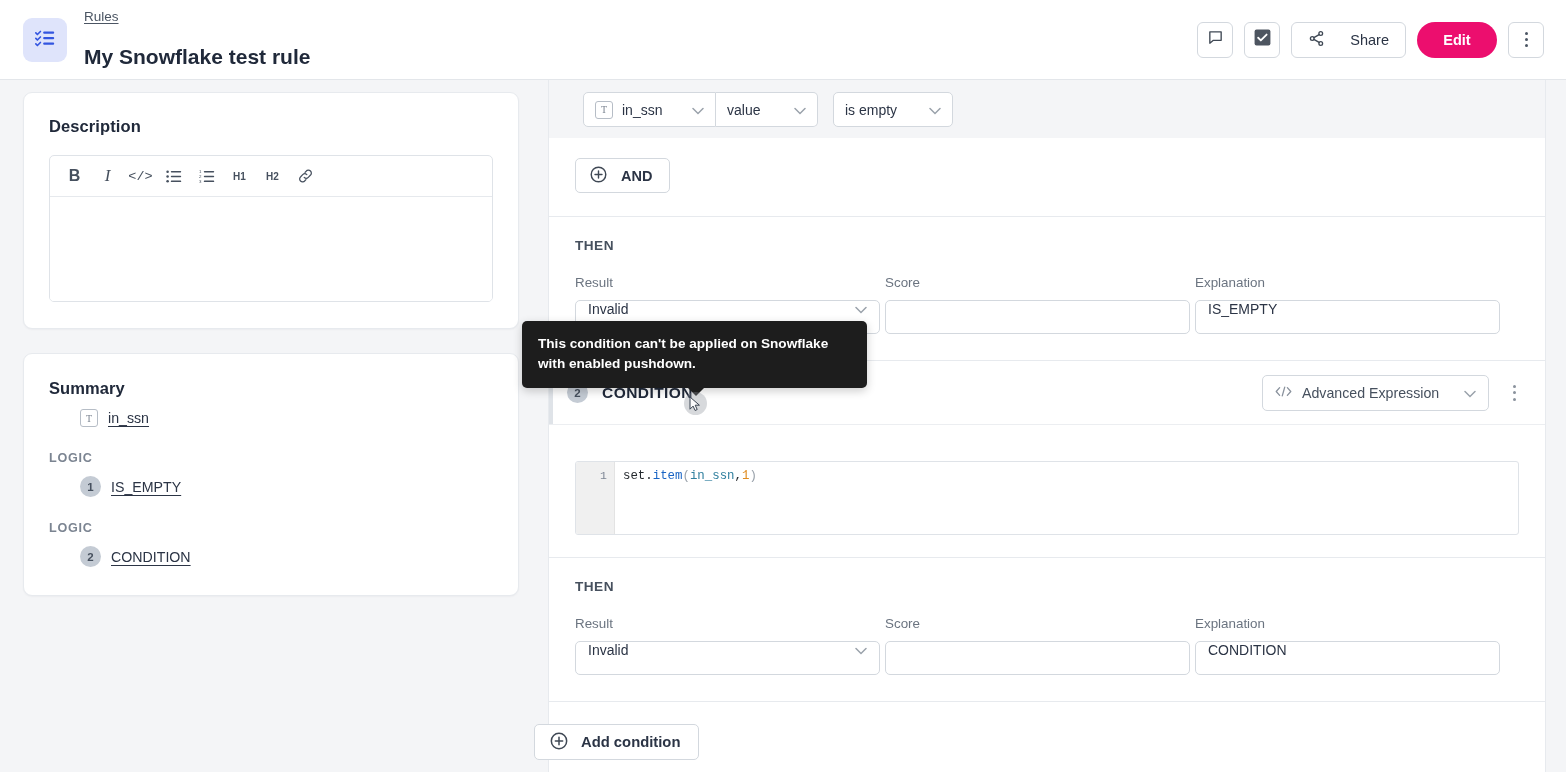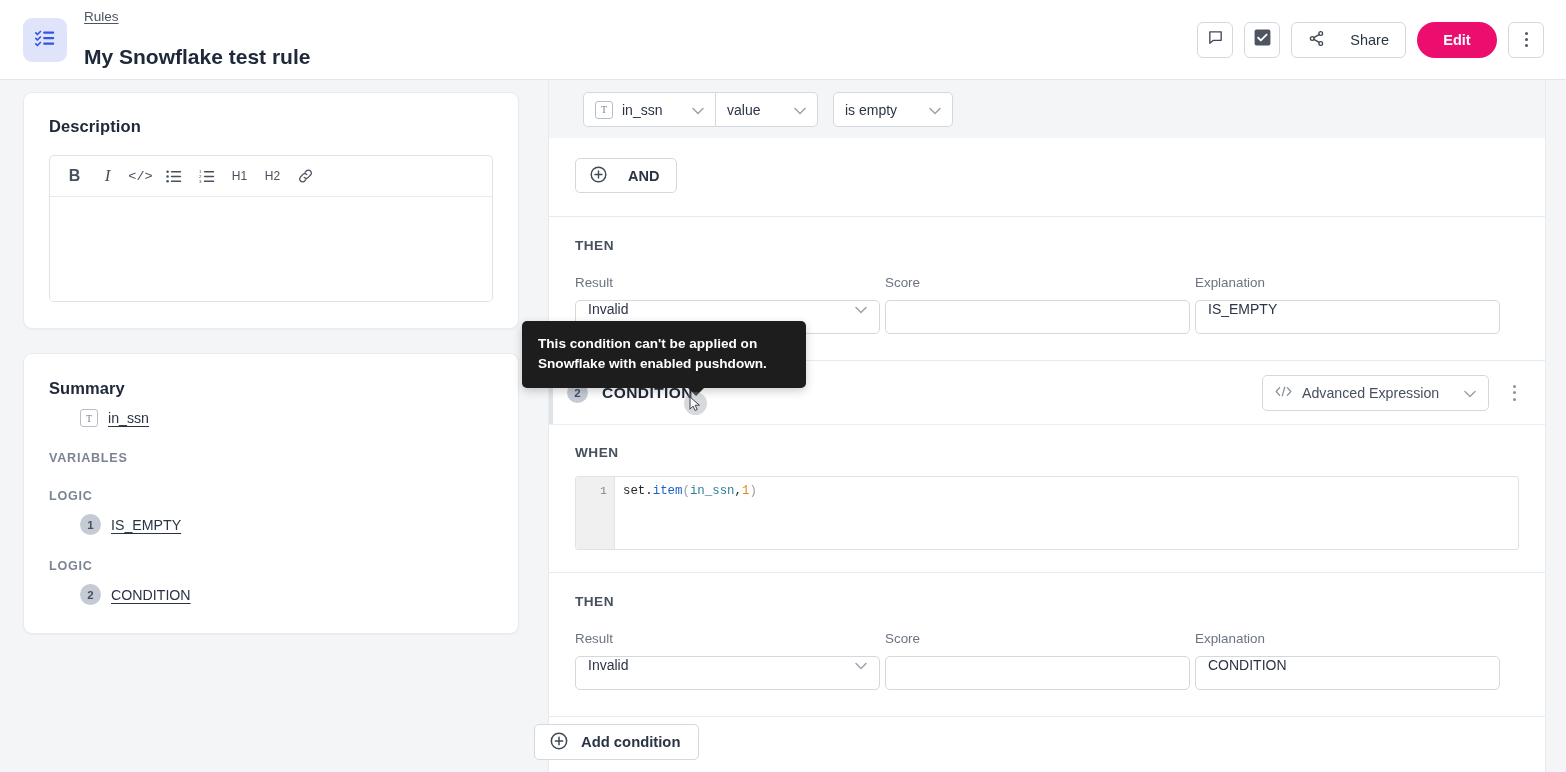--- a/index.html
+++ b/index.html
@@ -85,21 +85,21 @@
     display: flex; align-items: center; gap: 0px; padding: 0 8px;
   }
   .tb-btn {
     min-width: 33px; height: 30px; display: flex;
     align-items: center; justify-content: center; cursor: pointer;
     color: #46505e; font-size: 15px; border-radius: 4px;
   }
   .tb-btn.bold { font-weight: 800; font-size: 16px; }
   .tb-btn.ital { font-style: italic; font-family: "Liberation Serif", serif; font-size: 17px; }
   .tb-btn.code { font-size: 13.5px; font-family: "Liberation Mono", monospace; }
-  .tb-btn.hx { font-size: 12px; font-weight: 400; }
+  .tb-btn.hx { font-size: 10px; font-weight: 700; }
   .editor-body { height: 104px; background: #fff; cursor: text; }
 
   .summary-card { margin-top: 24px; padding: 25px 25px 28px 25px; }
   .sum-label {
     font-size: 12.6px; font-weight: 700; color: #7b8491;
     letter-spacing: .75px; margin-top: 24px;
   }
   .sum-row { display: flex; align-items: center; gap: 10px; margin-top: 11px; padding-left: 31px; }
   .t-chip {
     width: 18px; height: 18px; border: 1px solid #b6bdc6; border-radius: 3px;
@@ -134,21 +134,21 @@
     height: 35px; border: 1px solid #d3d8de; border-radius: 5px;
     background: #fff; display: flex; align-items: center;
     gap: 9px; padding: 0 11px; cursor: pointer; font-size: 14px; color: #2b3445;
   }
   .select .chev { margin-left: auto; padding-left: 10px; }
   .sel-attr { width: 133px; border-radius: 5px 0 0 5px; }
   .sel-prop { width: 102px; border-left: none; border-radius: 0 5px 5px 0; }
   .sel-op { width: 120px; margin-left: 15px; }
   .and-zone { padding: 20px 0 23px 26px; }
   .ghost-btn {
-    height: 35px; display: inline-flex; align-items: center; gap: 20px;
+    height: 35px; display: inline-flex; align-items: center; gap: 13px;
     padding: 0 17px 0 13px; border: 1px solid #d3d8de; border-radius: 5px;
     background: #fff; cursor: pointer;
     font-size: 14.5px; font-weight: 600; color: #2b3445;
   }
   .divider { height: 1px; background: #e7eaee; }
 
   .then-block { padding: 21px 26px 26px 26px; }
   .then-label {
     font-size: 13.6px; font-weight: 600; color: #46505e;
     letter-spacing: .5px;
@@ -219,21 +219,21 @@
   .add-cond-btn {
     height: 36px; display: inline-flex; align-items: center; gap: 12px;
     padding: 0 18px 0 14px; border: 1px solid #d3d8de; border-radius: 5px;
     background: #fff; cursor: pointer; font-size: 14.8px;
     font-weight: 600; color: #2b3445;
   }
 
   
   .tooltip {
     position: absolute; left: 522px; top: 321px;
-    width: 284px; background: #1d1d1d; color: #fff;
+    width: 345px; background: #1d1d1d; color: #fff;
     border-radius: 5px; padding: 13px 16px 14px 16px;
     font-size: 13.6px; font-weight: 700; line-height: 20px;
     z-index: 60; box-shadow: 0 3px 10px rgba(0,0,0,.2);
   }
   .tooltip:after {
     content: ""; position: absolute; left: 165px; bottom: -8px;
     border-left: 9px solid transparent; border-right: 9px solid transparent;
     border-top: 9px solid #1d1d1d;
   }
   .cursor-mark {
@@ -347,21 +347,20 @@
   </div>
 
   <div class="card summary-card">
     <div class="section-head">Summary</div>
 
     <div class="sum-row">
       <span class="t-chip">T</span>
       <span class="sum-link">in_ssn</span>
     </div>
 
-    <div class="sum-label">VARIABLES</div>
 
     <div class="sum-label">LOGIC</div>
     <div class="sum-row">
       <span class="num-badge">1</span>
       <span class="sum-link">IS_EMPTY</span>
     </div>
 
     <div class="sum-label">LOGIC</div>
     <div class="sum-row">
       <span class="num-badge">2</span>
@@ -464,21 +463,20 @@
       </div>
       <div class="kebab">
         <span class="dot"></span>
         <span class="dot"></span>
         <span class="dot"></span>
       </div>
     </div>
   </div>
 
   <div class="when-block">
-    <div class="then-label">WHEN</div>
     <div class="code-box">
       <div class="gutter">
         <div class="ln">1</div>
       </div>
       <div class="code-area">
         <span class="tok-plain">set.</span><span class="tok-fn">item</span><span class="tok-paren">(</span><span class="tok-var">in_ssn</span><span class="tok-plain">,</span><span class="tok-num">1</span><span class="tok-paren">)</span>
       </div>
     </div>
   </div>
 

